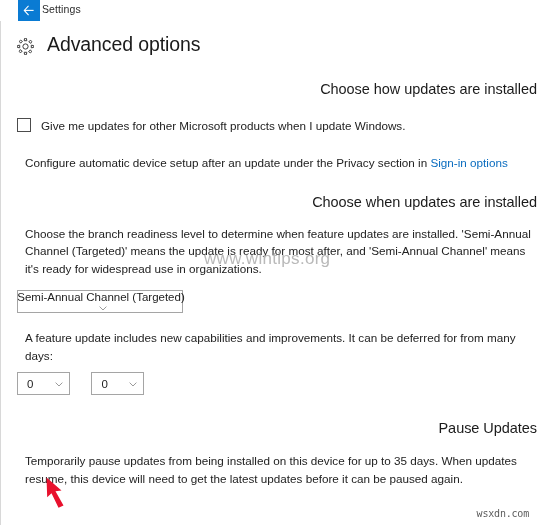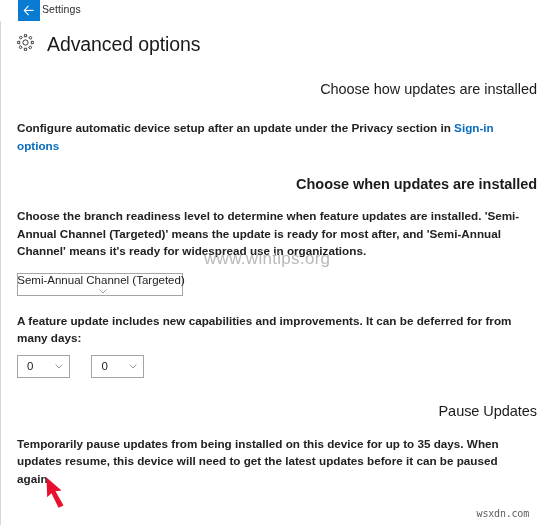--- a/index.html
+++ b/index.html
@@ -56,21 +56,21 @@
     color: #2b2b2b;
     letter-spacing: 0.1px;
   }
 
   
   .page-header {
     position: absolute;
     left: 16px;
     top: 33px;
     display: flex;
-    align-items: flex-start;
+    align-items: flex-end;
   }
   .gear-icon {
     width: 19px;
     height: 19px;
     flex: 0 0 auto;
     margin-right: 12px;
   }
   .gear-icon svg { display: block; }
   .page-title {
     font-size: 19.5px;
@@ -88,26 +88,25 @@
   }
   .section-heading {
     margin: 0 0 0 17px;
     font-size: 14.5px;
     font-weight: 400;
     color: #1b1b1b;
     letter-spacing: -0.05px;
     text-align: right;
   }
   .body-text {
-    margin: 0 0 0 17px;
+    margin: 0 0 0 25px;
     font-size: 11.7px;
     line-height: 17.5px;
     color: #222222;
     max-width: 507px;
-    font-weight: bold;
   }
   .link {
     color: #0a6cbf;
     text-decoration: none;
     cursor: pointer;
   }
 
   
   .checkbox-row {
     margin-left: 17px;
@@ -222,25 +221,29 @@
     </svg>
   </span>
   <div class="page-title">Advanced options</div>
 </div>
 
 <div class="content">
 
   
   <h2 class="section-heading" style="margin-top:9px;">Choose how updates are installed</h2>
 
+  <div class="checkbox-row" style="margin-top:21px;">
+    <span class="checkbox-box"></span>
+    <span class="checkbox-label">Give me updates for other Microsoft products when I update Windows.</span>
+  </div>
 
   <p class="body-text" style="margin-top:22px;"><span>Configure automatic device setup after an update under the Privacy section in </span><a class="link" href="#">Sign-in options</a></p>
 
   
-  <h2 class="section-heading" style="margin-top:22px;font-weight:bold;">Choose when updates are installed</h2>
+  <h2 class="section-heading" style="margin-top:22px;">Choose when updates are installed</h2>
 
   <p class="body-text" style="margin-top:15px;">Choose the branch readiness level to determine when feature updates are installed. 'Semi-Annual Channel (Targeted)' means the update is ready for most after, and 'Semi-Annual Channel' means it's ready for widespread use in organizations.</p>
 
   <div class="dropdown wide" style="margin-top:13px;flex-direction:column;">
     <span class="dropdown-value">Semi-Annual Channel (Targeted)</span>
     <span class="chevron">
       <svg width="10" height="10" viewBox="0 0 10 10">
         <path d="M1.6 3.6 L5 7 L8.4 3.6" fill="none" stroke="#9a9a9a" stroke-width="1"></path>
       </svg>
     </span>

